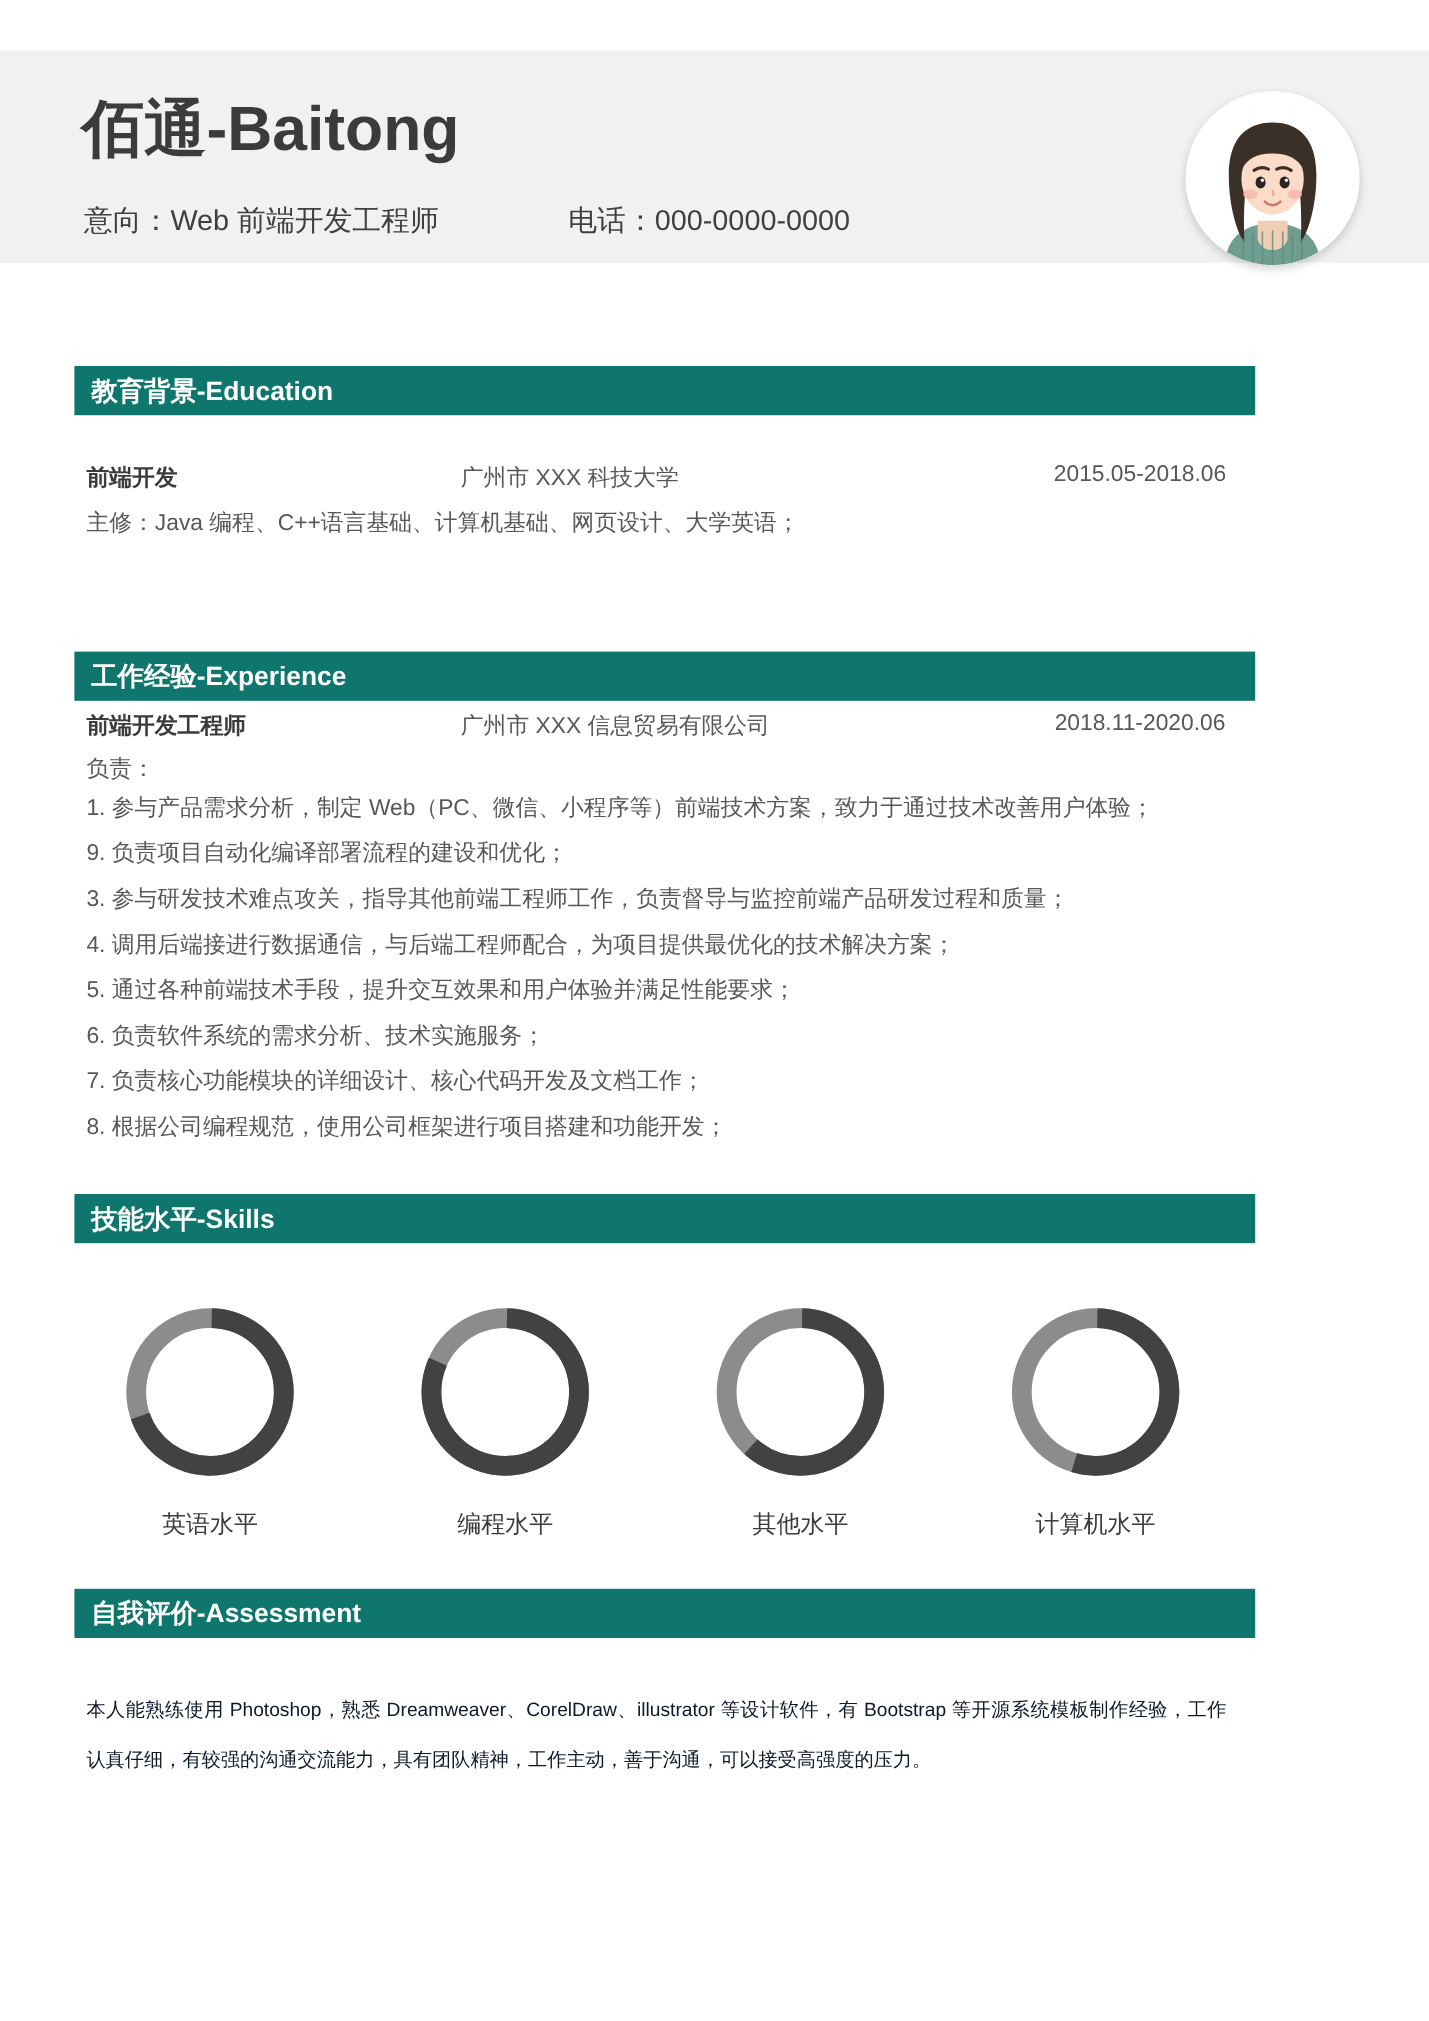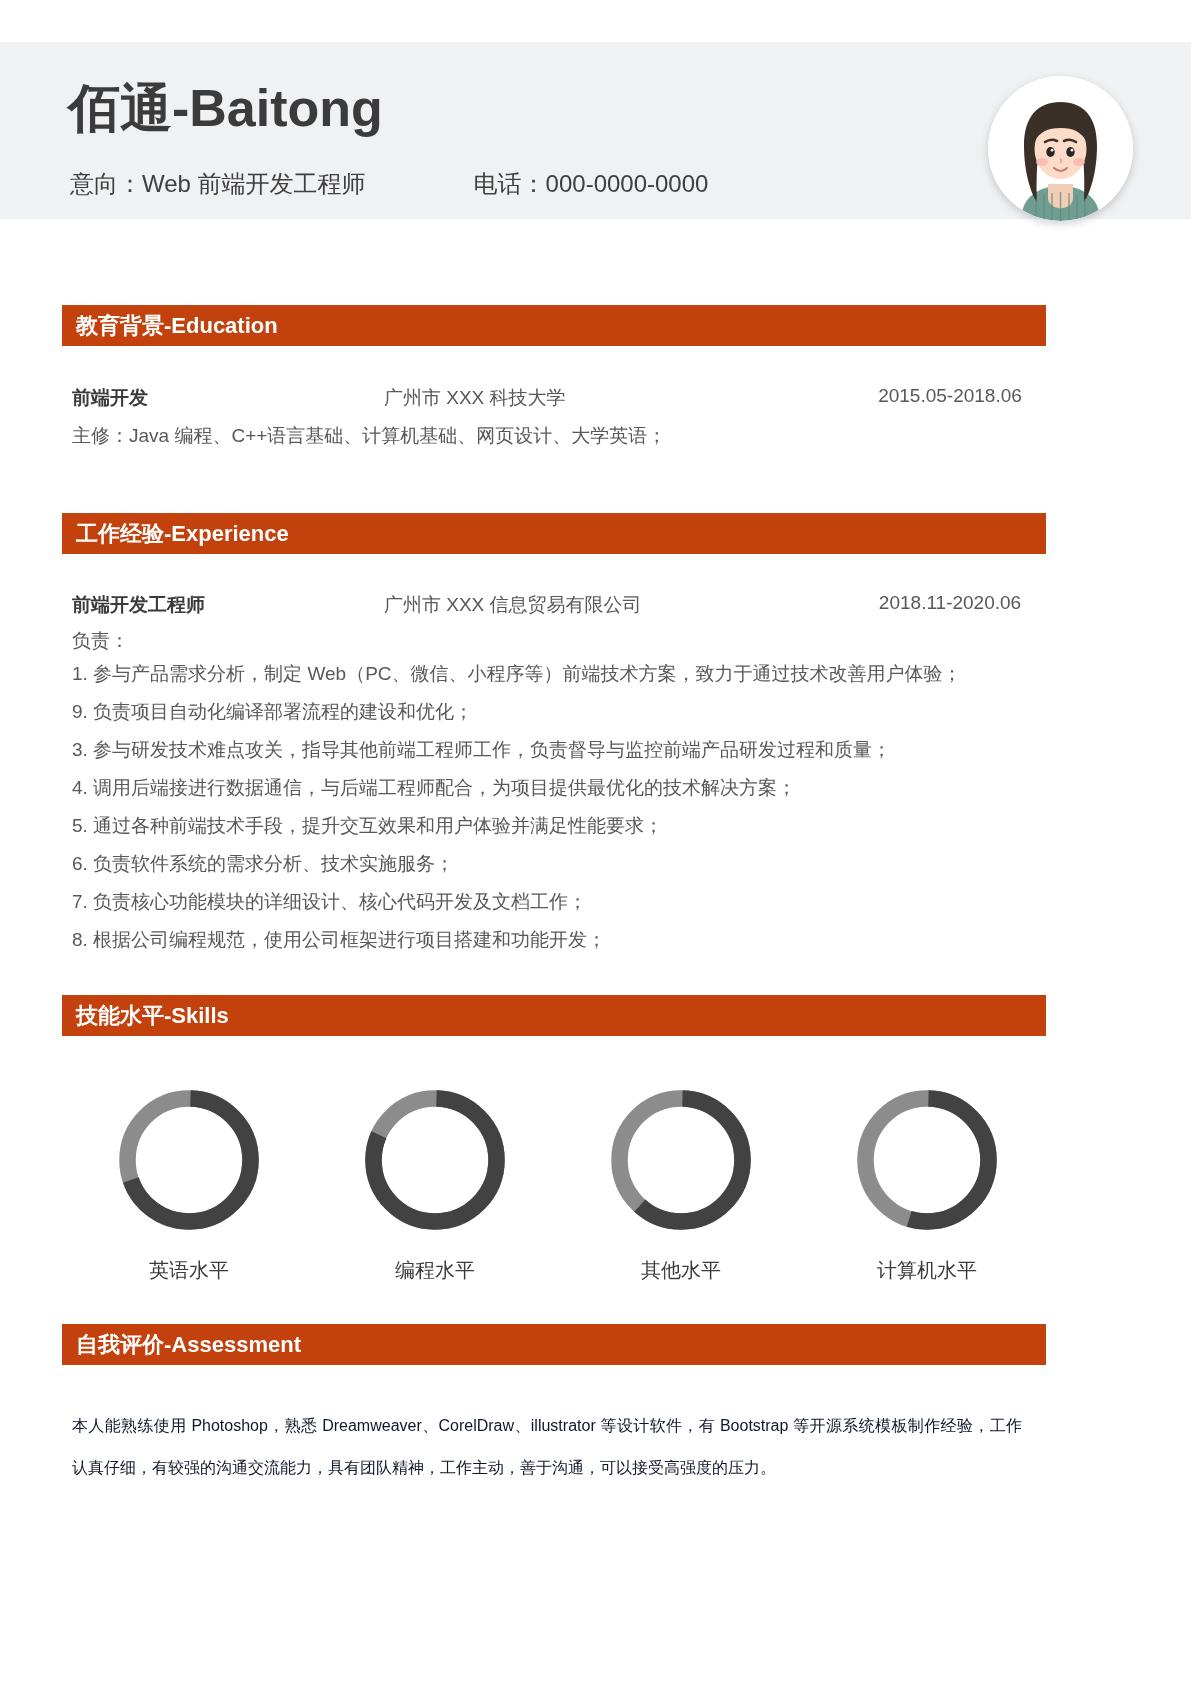--- a/index.html
+++ b/index.html
@@ -67,21 +67,21 @@
     overflow:hidden;
   }
   .avatar-svg { position:absolute; inset:0; width:100%; height:100%; display:block; }
 
   
   .sec-bar {
     position:absolute;
     left:62px;
     width:984px;
     height:41px;
-    background:#c2410c;
+    background:#0f766e;
     display:flex;
     align-items:center;
   }
   .sec-bar .sec-title {
     color:#ffffff;
     font-size:22px;
     font-weight:bold;
     padding-left:14px;
     letter-spacing:0px;
     white-space:nowrap;
@@ -95,21 +95,21 @@
 
   .sub-line { position:absolute; left:72px; font-size:19px; color:#58585a; white-space:nowrap; }
 
   .duty-label { position:absolute; left:72px; font-size:19px; color:#58585a; }
   .duty-list { position:absolute; left:72px; width:980px; }
   .duty-item { font-size:19px; color:#58585a; line-height:38px; white-space:nowrap; }
 
   
   .skills-row {
     position:absolute;
-    left:66px; top:1085px;
+    left:52px; top:1085px;
     width:984px;
     display:flex;
   }
   .skill-cell {
     width:246px;
     display:flex;
     flex-direction:column;
     align-items:center;
   }
   .donut { width:150px; height:150px; display:block; }
@@ -198,21 +198,21 @@
     <span class="sec-title">教育背景-Education</span>
   </div>
 
   <div class="entry-row" style="top:385px;">
     <span class="entry-title">前端开发</span>
     <span class="entry-org">广州市 XXX 科技大学</span>
     <span class="entry-date">2015.05-2018.06</span>
   </div>
   <div class="sub-line" style="top:423px;">主修：Java 编程、C++语言基础、计算机基础、网页设计、大学英语；</div>
 
-  <div class="sec-bar" style="top:513px;">
+  <div class="sec-bar" style="top:543px;">
     <span class="sec-title">工作经验-Experience</span>
   </div>
 
   <div class="entry-row" style="top:592px;">
     <span class="entry-title">前端开发工程师</span>
     <span class="entry-org">广州市 XXX 信息贸易有限公司</span>
     <span class="entry-date">2018.11-2020.06</span>
   </div>
 
   <div class="duty-label" style="top:628px;">负责：</div>

